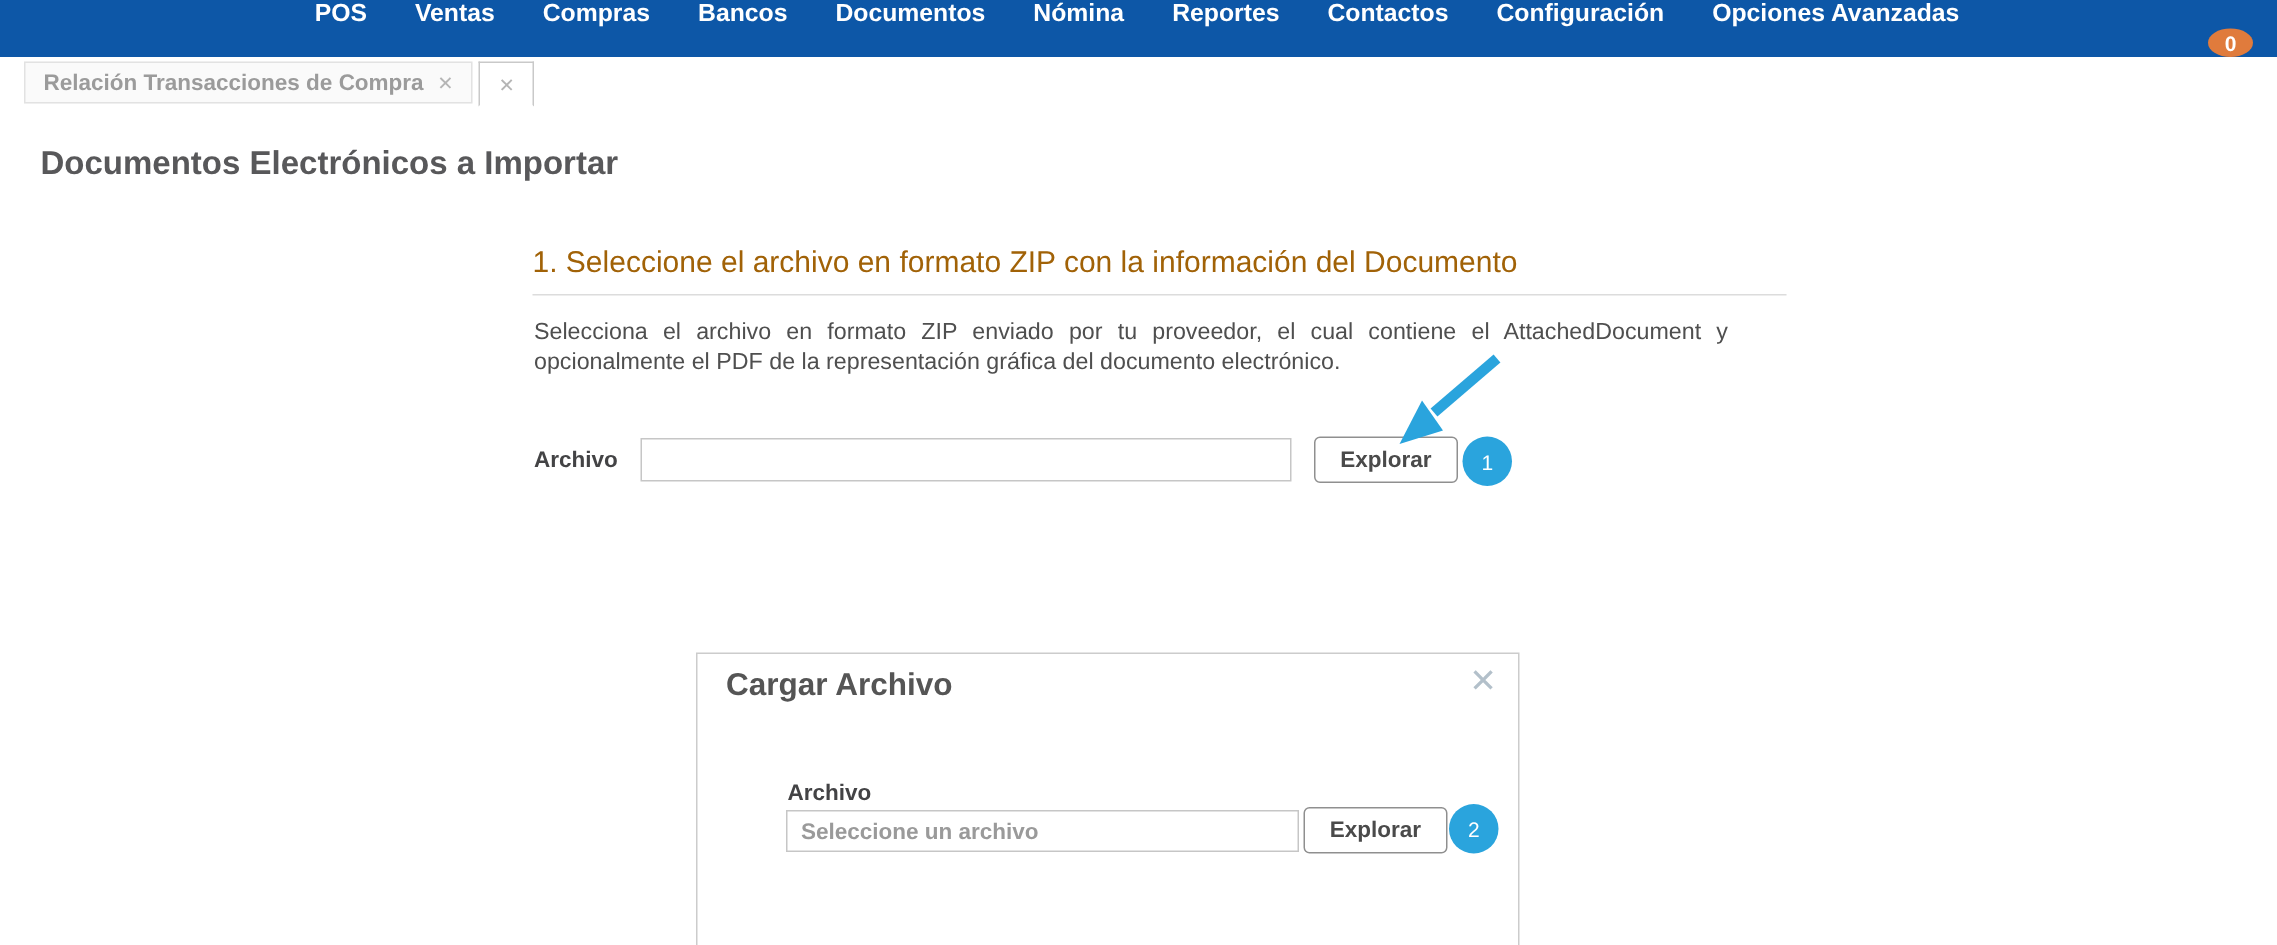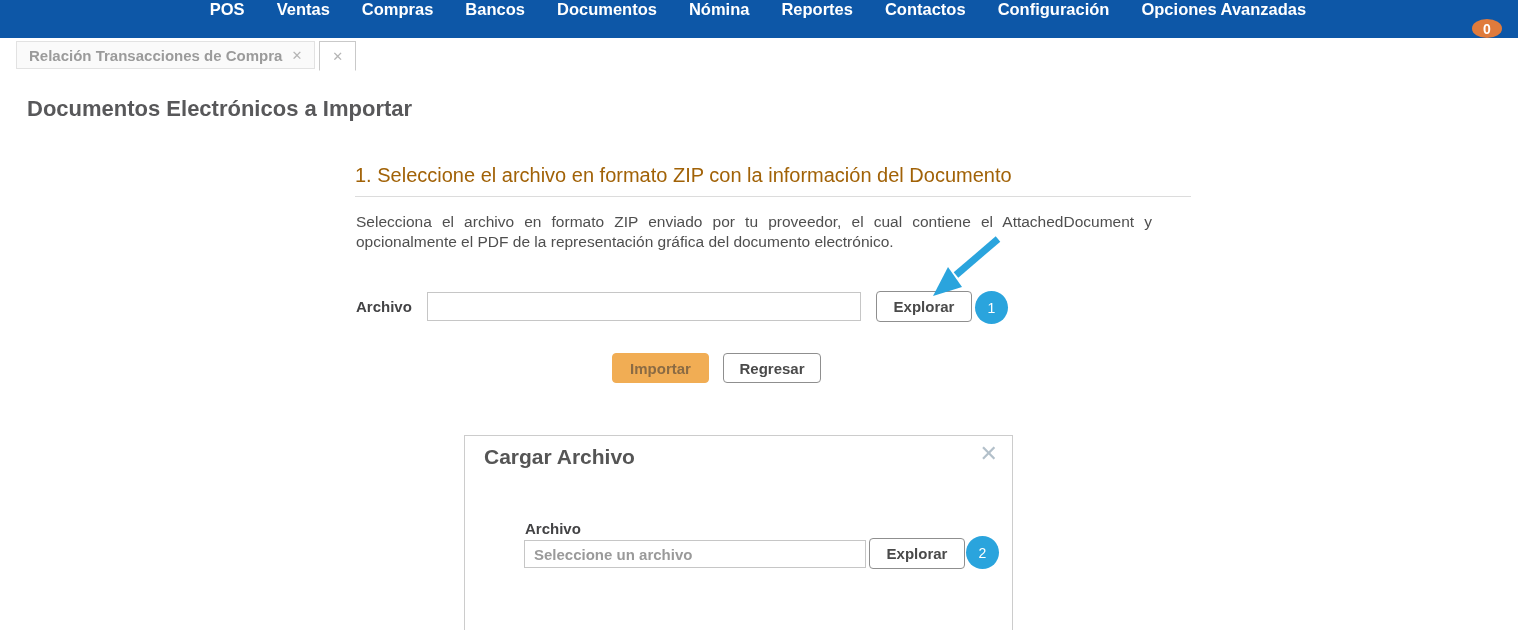--- a/index.html
+++ b/index.html
@@ -100,24 +100,20 @@
     <input type="text" class="file-input" value="" style="">
     <div class="circle-badge badge-1">1</div>
     <button class="btn btn-outline">Explorar</button>
   </div>
 
   <svg class="arrow-svg" width="82" height="68" viewBox="0 0 82 68">
     <line x1="73" y1="5" x2="31" y2="41" stroke="#2aa4dd" stroke-width="7"></line>
     <polygon points="8,62 37,53 23,33" fill="#2aa4dd"></polygon>
   </svg>
 
-  <div class="action-row">
-    <button class="btn btn-orange">Importar</button>
-    <button class="btn btn-outline btn-back">Regresar</button>
-  </div>
 
   <div class="modal">
     <h2 class="modal-title">Cargar Archivo</h2>
     <span class="modal-close">✕</span>
 
     <label class="modal-label">Archivo</label>
     <input type="text" class="modal-input" placeholder="Seleccione un archivo" style="">
     <div class="circle-badge badge-2">2</div>
     <button class="btn btn-outline modal-btn">Explorar</button>
   </div>

